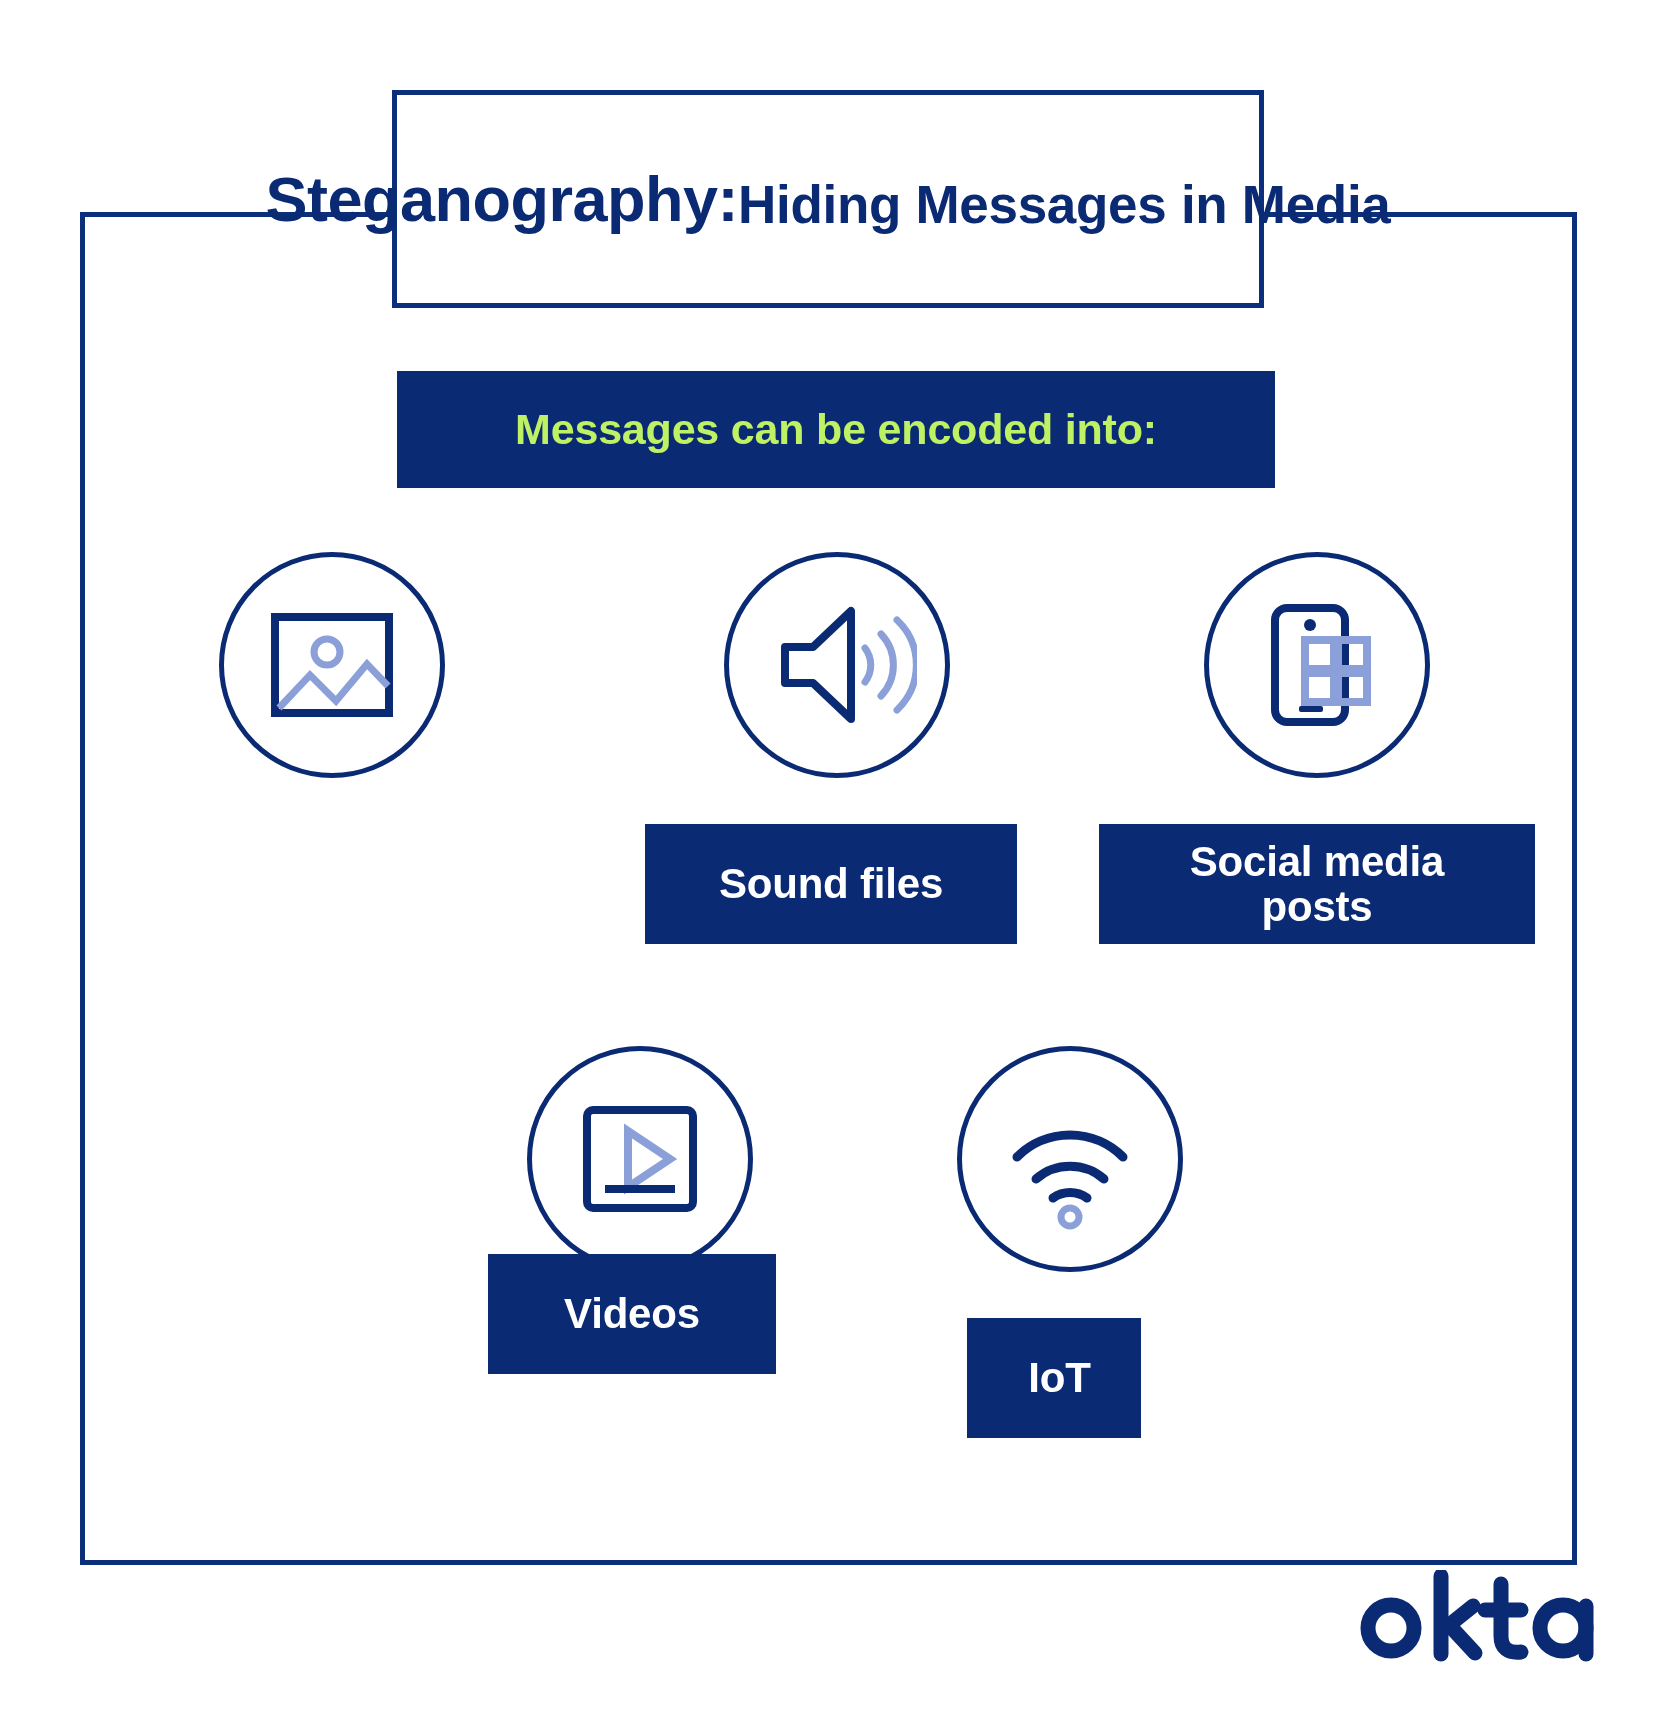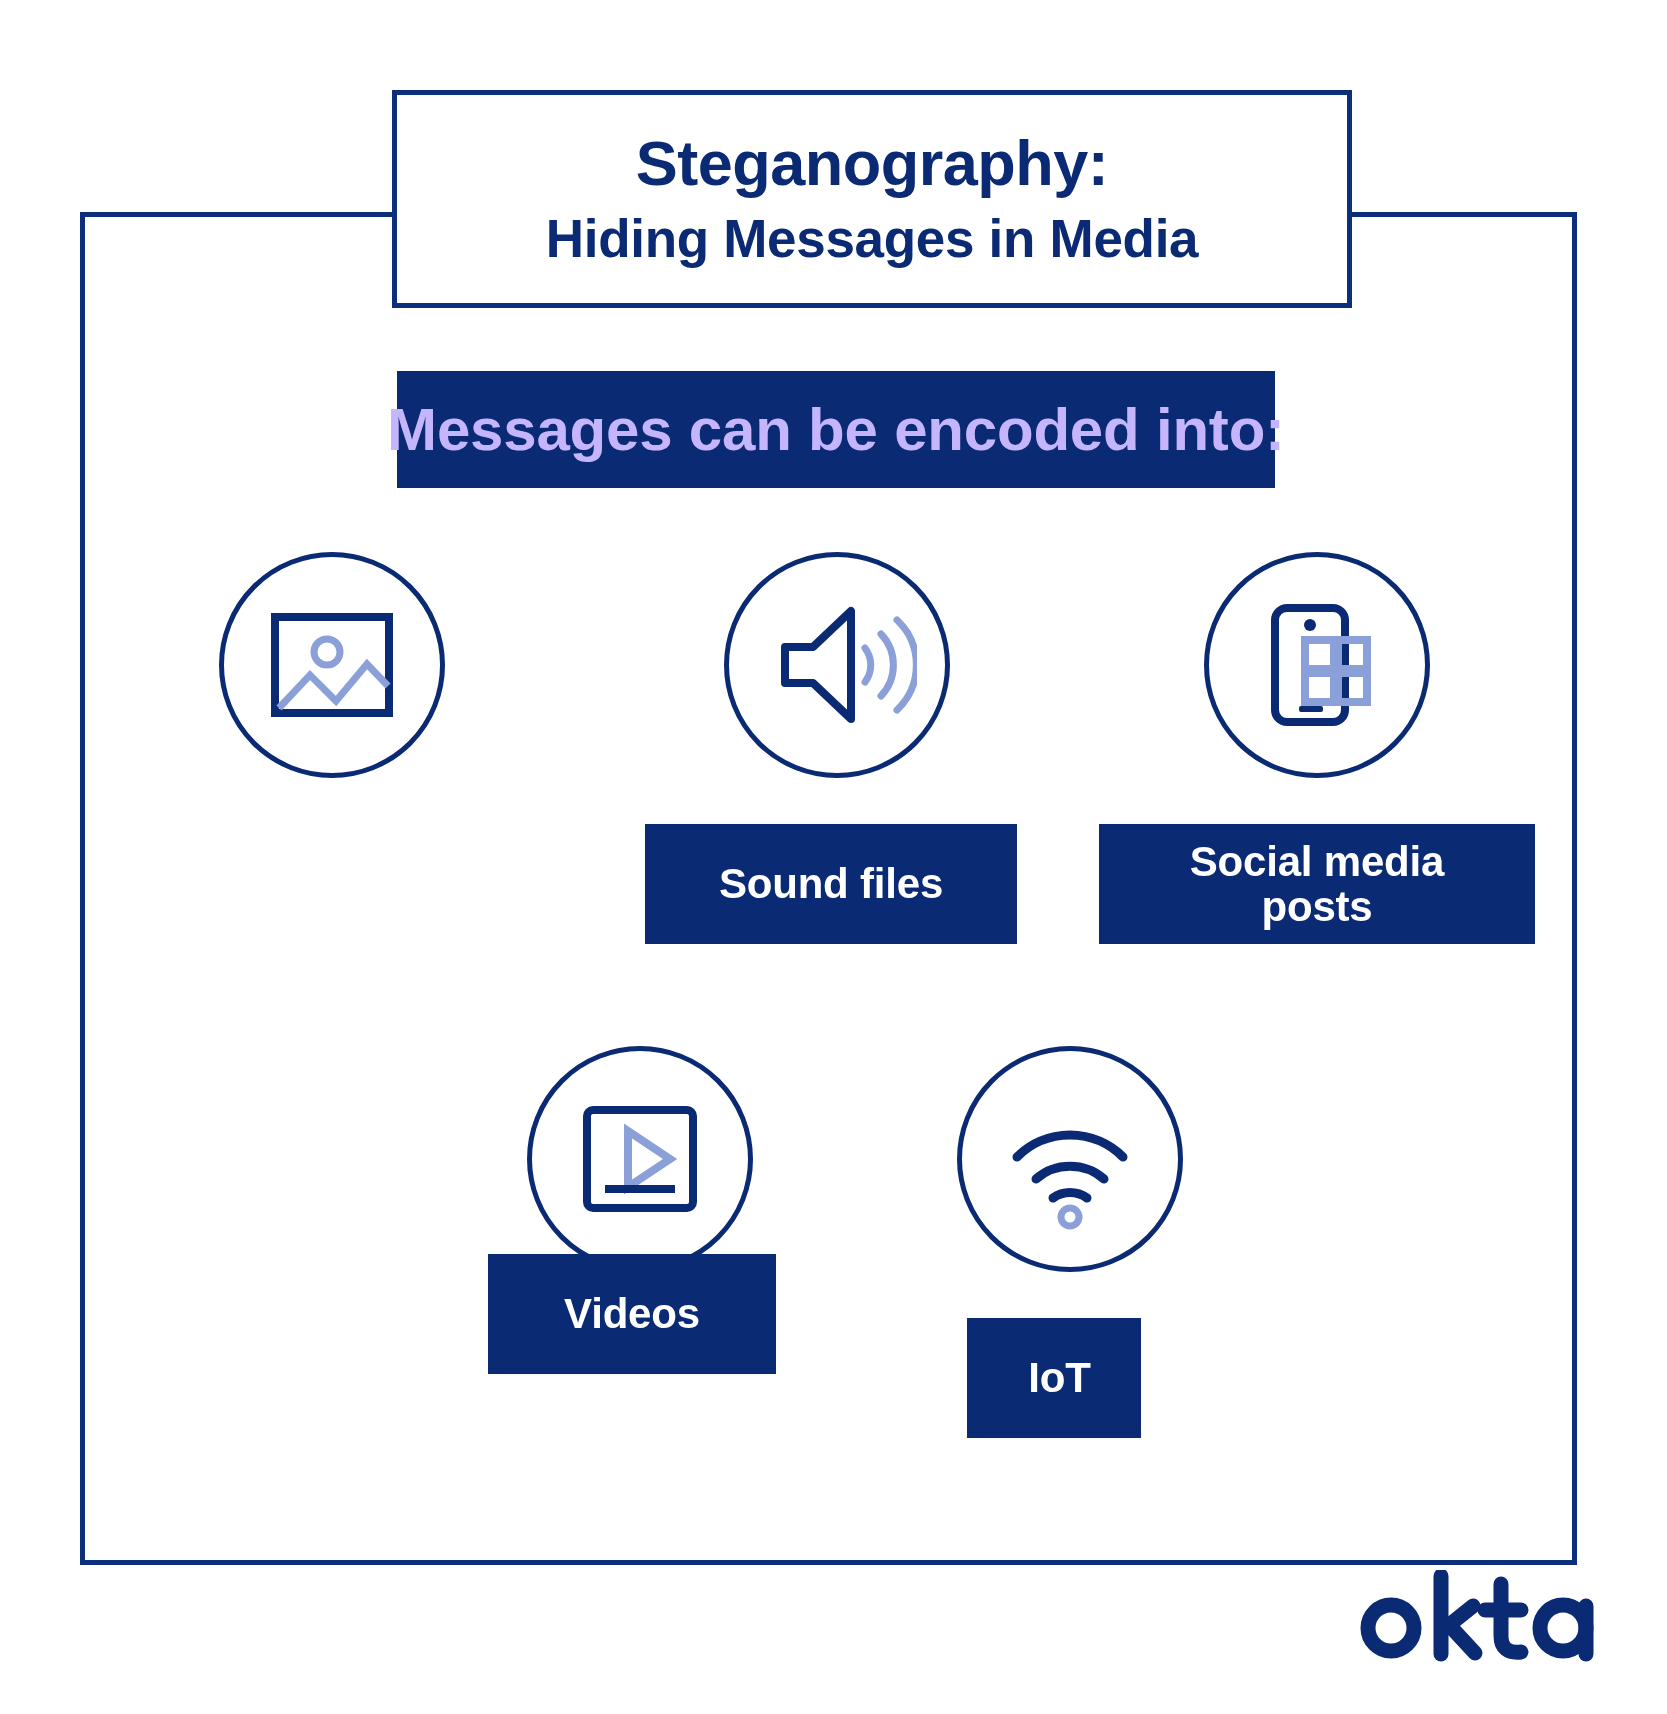--- a/index.html
+++ b/index.html
@@ -31,27 +31,27 @@
     height: 1353px;
     border: 5px solid #0b2f7a;
     box-sizing: border-box;
   }
 
   
   .title-card {
     position: absolute;
     left: 392px;
     top: 90px;
-    width: 960px;
+    width: 872px;
     height: 218px;
     background: #ffffff;
     border: 5px solid #0b2f7a;
     box-sizing: border-box;
     display: flex;
-    flex-direction: column;
+    flex-direction: row;
     align-items: center;
     justify-content: center;
     z-index: 5;
   }
   .title-line1 {
     color: #0b2a74;
     font-size: 63px;
     font-weight: bold;
     line-height: 1.06;
     letter-spacing: -0.5px;
@@ -73,22 +73,22 @@
     left: 397px;
     top: 371px;
     width: 878px;
     height: 117px;
     background: #0b2a74;
     display: flex;
     align-items: center;
     justify-content: center;
   }
   .banner-text {
-    color: #c4b5fd;
-    font-size: 60px;
+    color: #bef264;
+    font-size: 43px;
     font-weight: bold;
     letter-spacing: -0.2px;
     white-space: nowrap;
   }
 
   
   .icon-circle {
     position: absolute;
     width: 226px;
     height: 226px;

